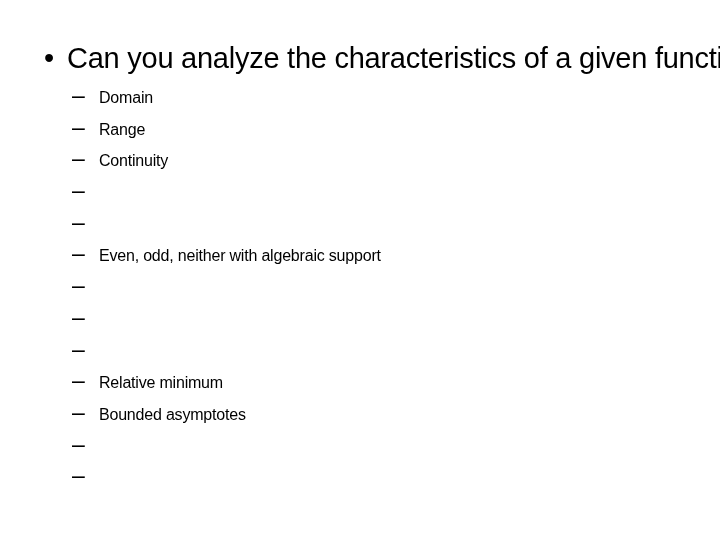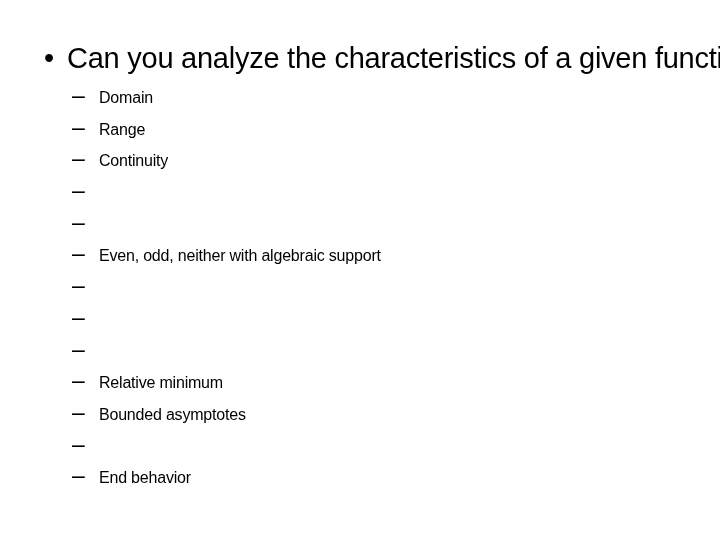--- a/index.html
+++ b/index.html
@@ -131,18 +131,17 @@
       </li>
       <li class="l2-item">
         <span class="l2-marker">–</span>
         <span class="l2-text">Bounded asymptotes</span>
       </li>
       <li class="l2-item">
         <span class="l2-marker">–</span>
       </li>
       <li class="l2-item">
         <span class="l2-marker">–</span>
-        <span class="l2-text">End behavior</span>
       </li>
     </ul>
 
   </div>
 </div>
 
 </body></html>

